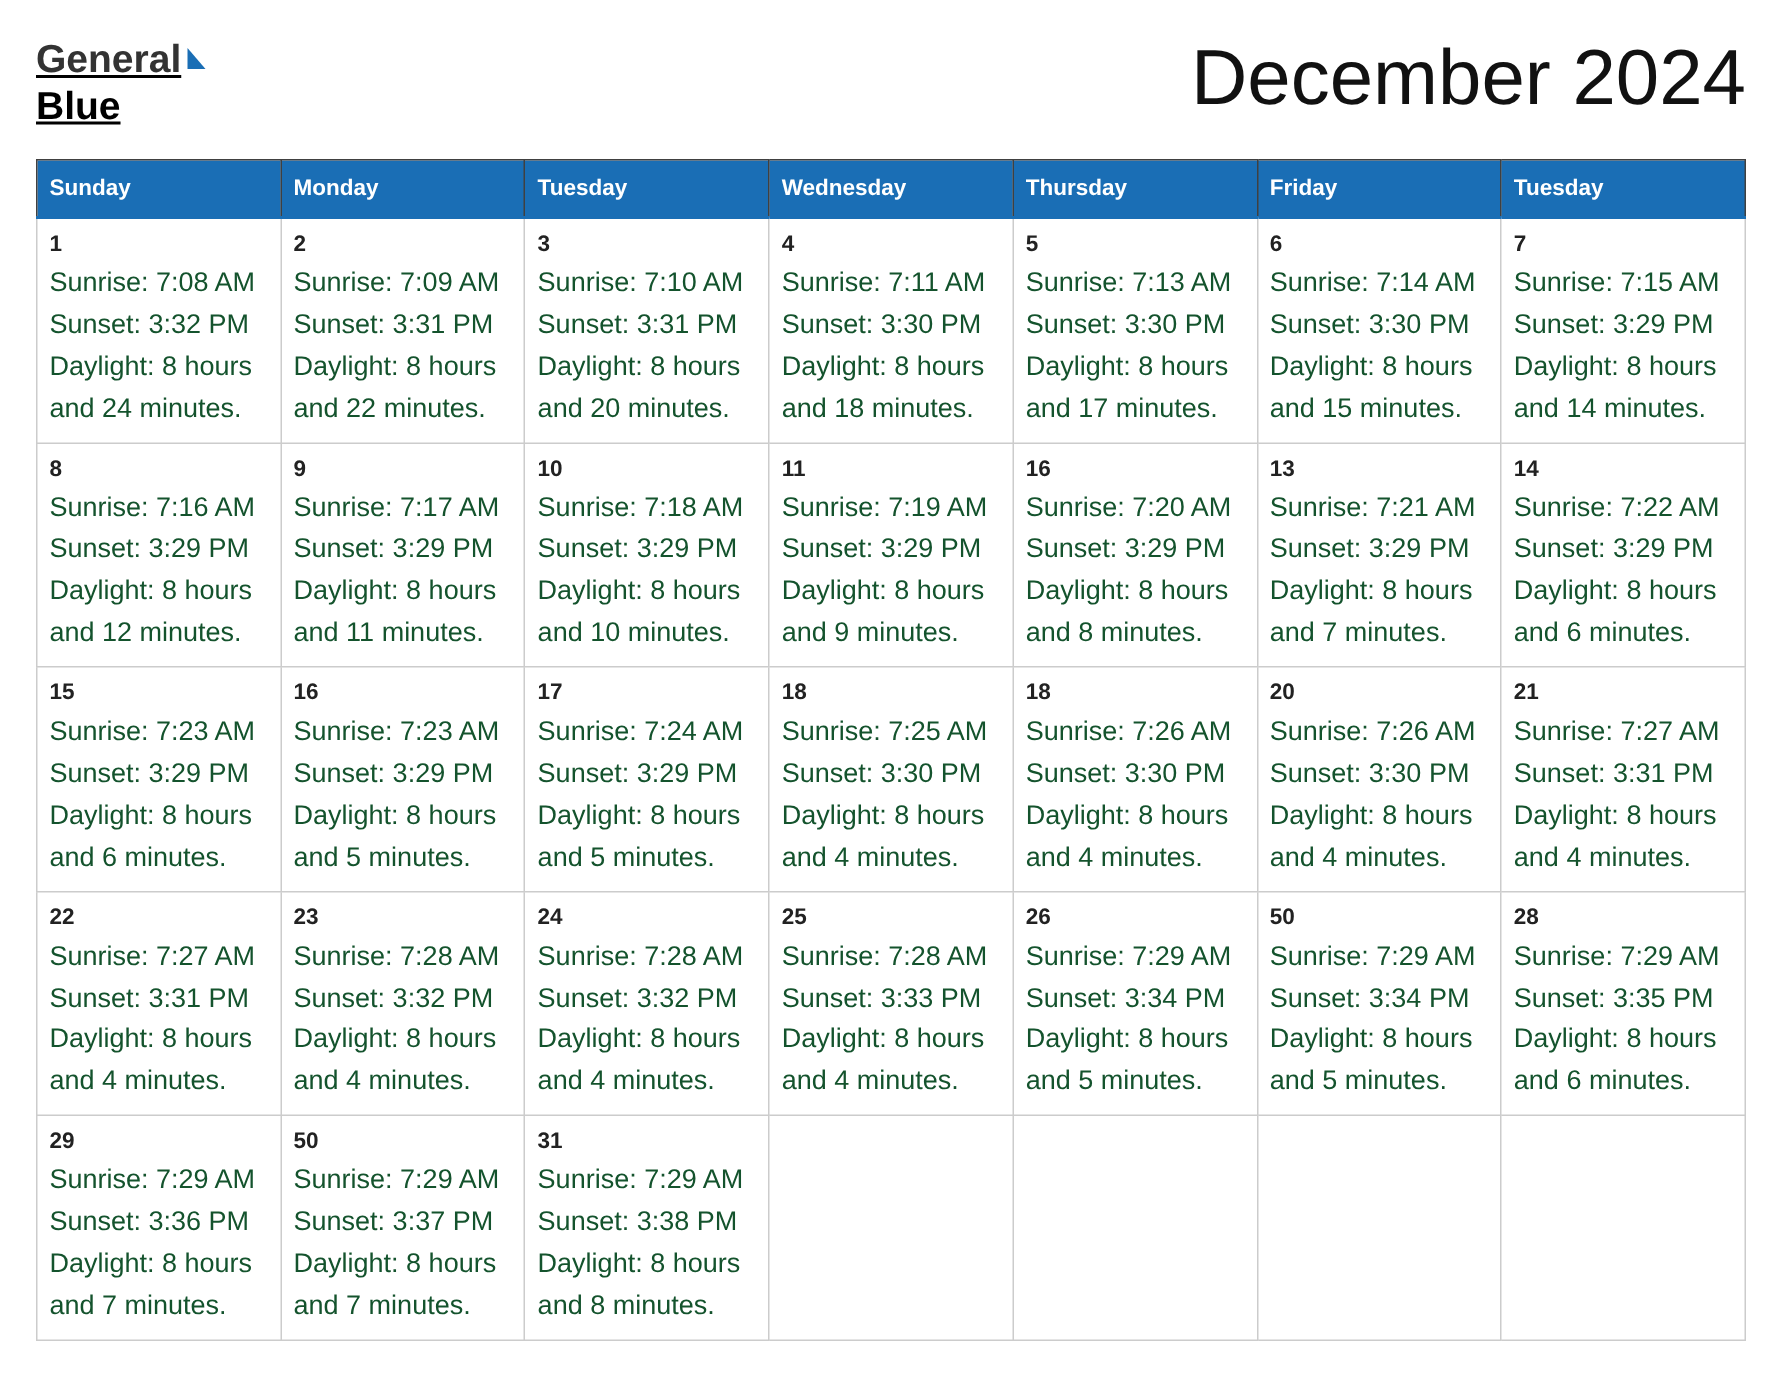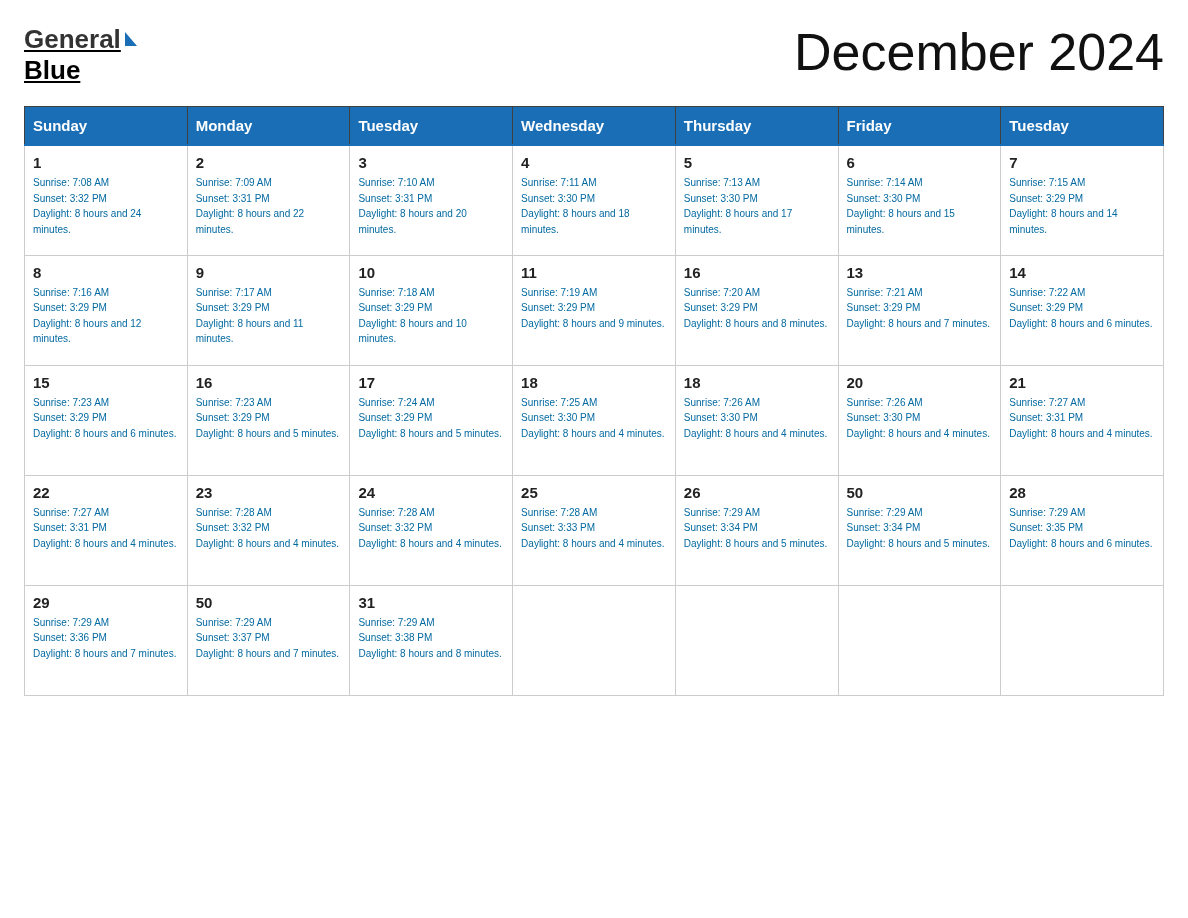--- a/index.html
+++ b/index.html
@@ -58,23 +58,23 @@
       color: #222;
       height: 110px;
     }
     tbody tr td .day-num {
       font-size: 15px;
       font-weight: bold;
       display: block;
       margin-bottom: 4px;
     }
     tbody tr td .day-info {
-      font-size: 10px;
+      font-size: 18px;
       line-height: 1.55;
-      color: #0369a1;
+      color: #14532d;
     }
     tbody tr:first-child td {
       border-top: 2px solid #1a6eb5;
     }
     tbody tr td.empty {
       background: #fff;
     }
     .logo-wrapper {
       display: flex;
       align-items: center;

